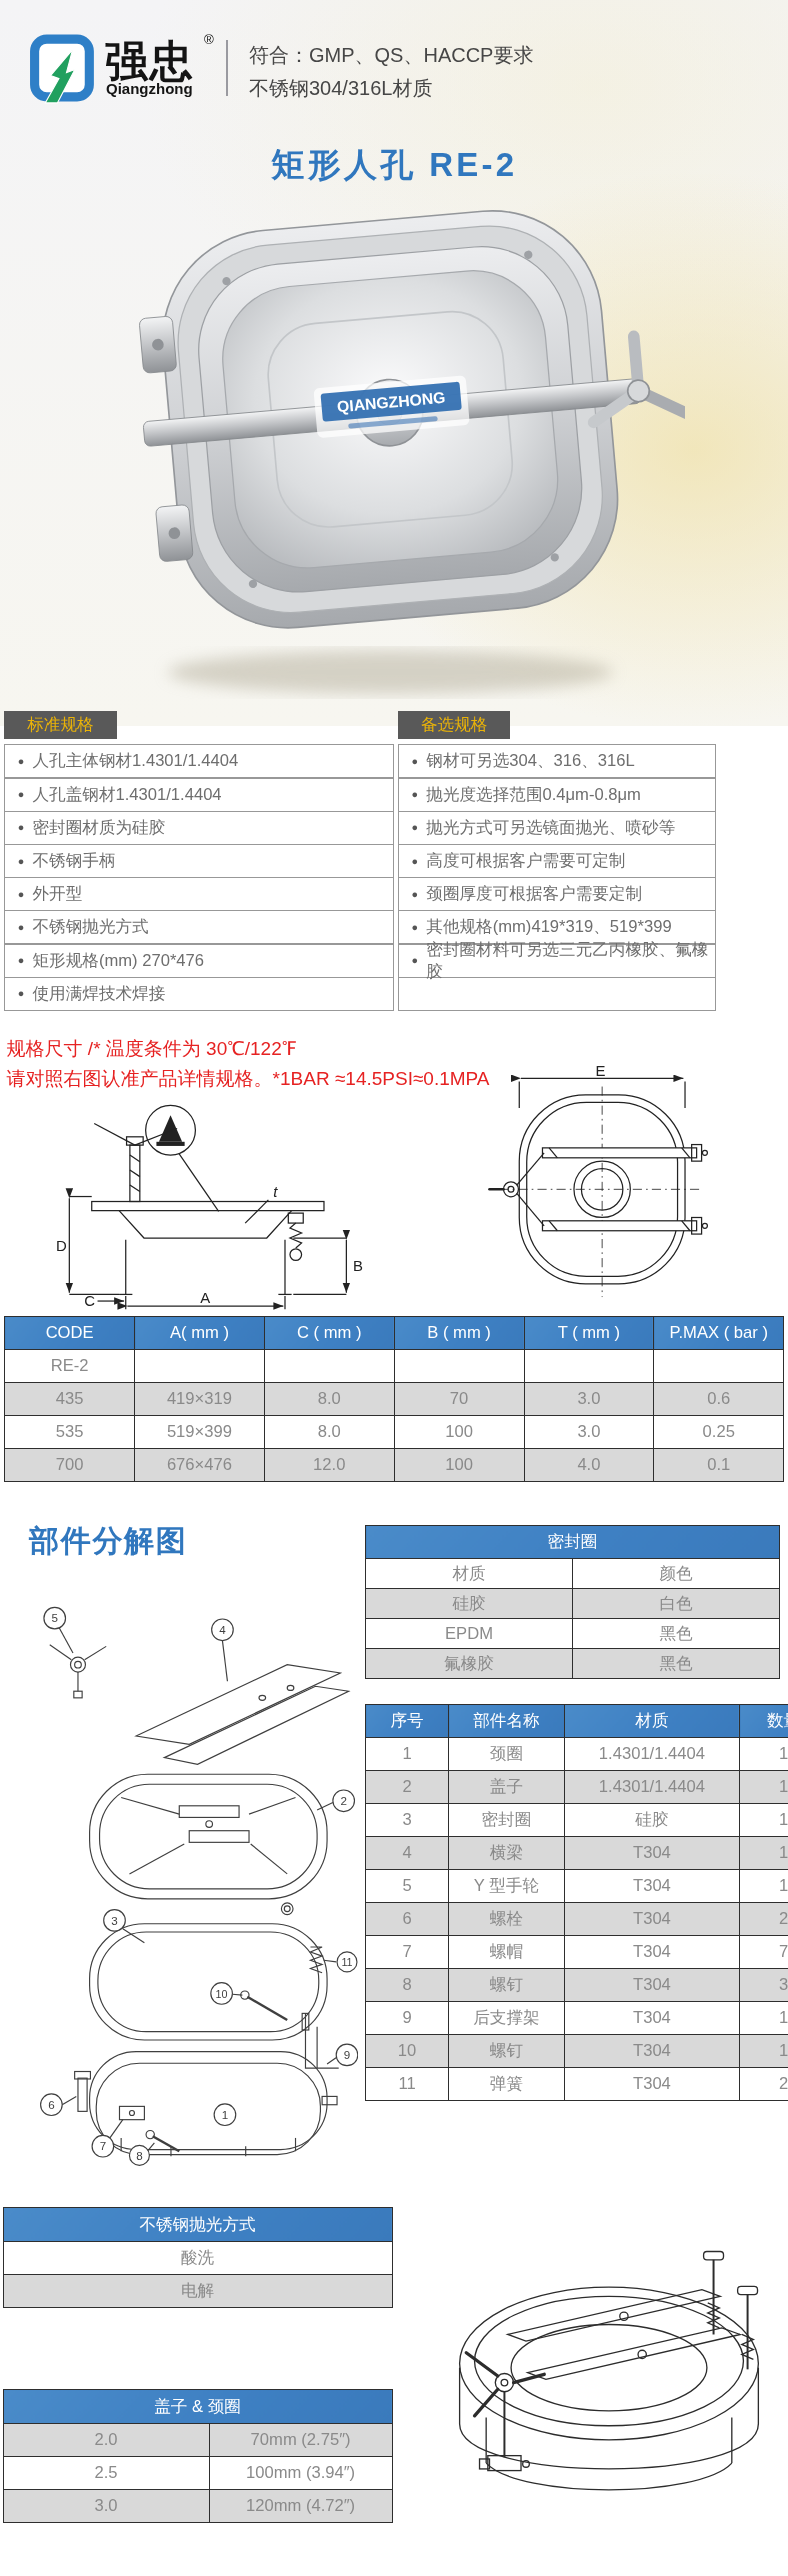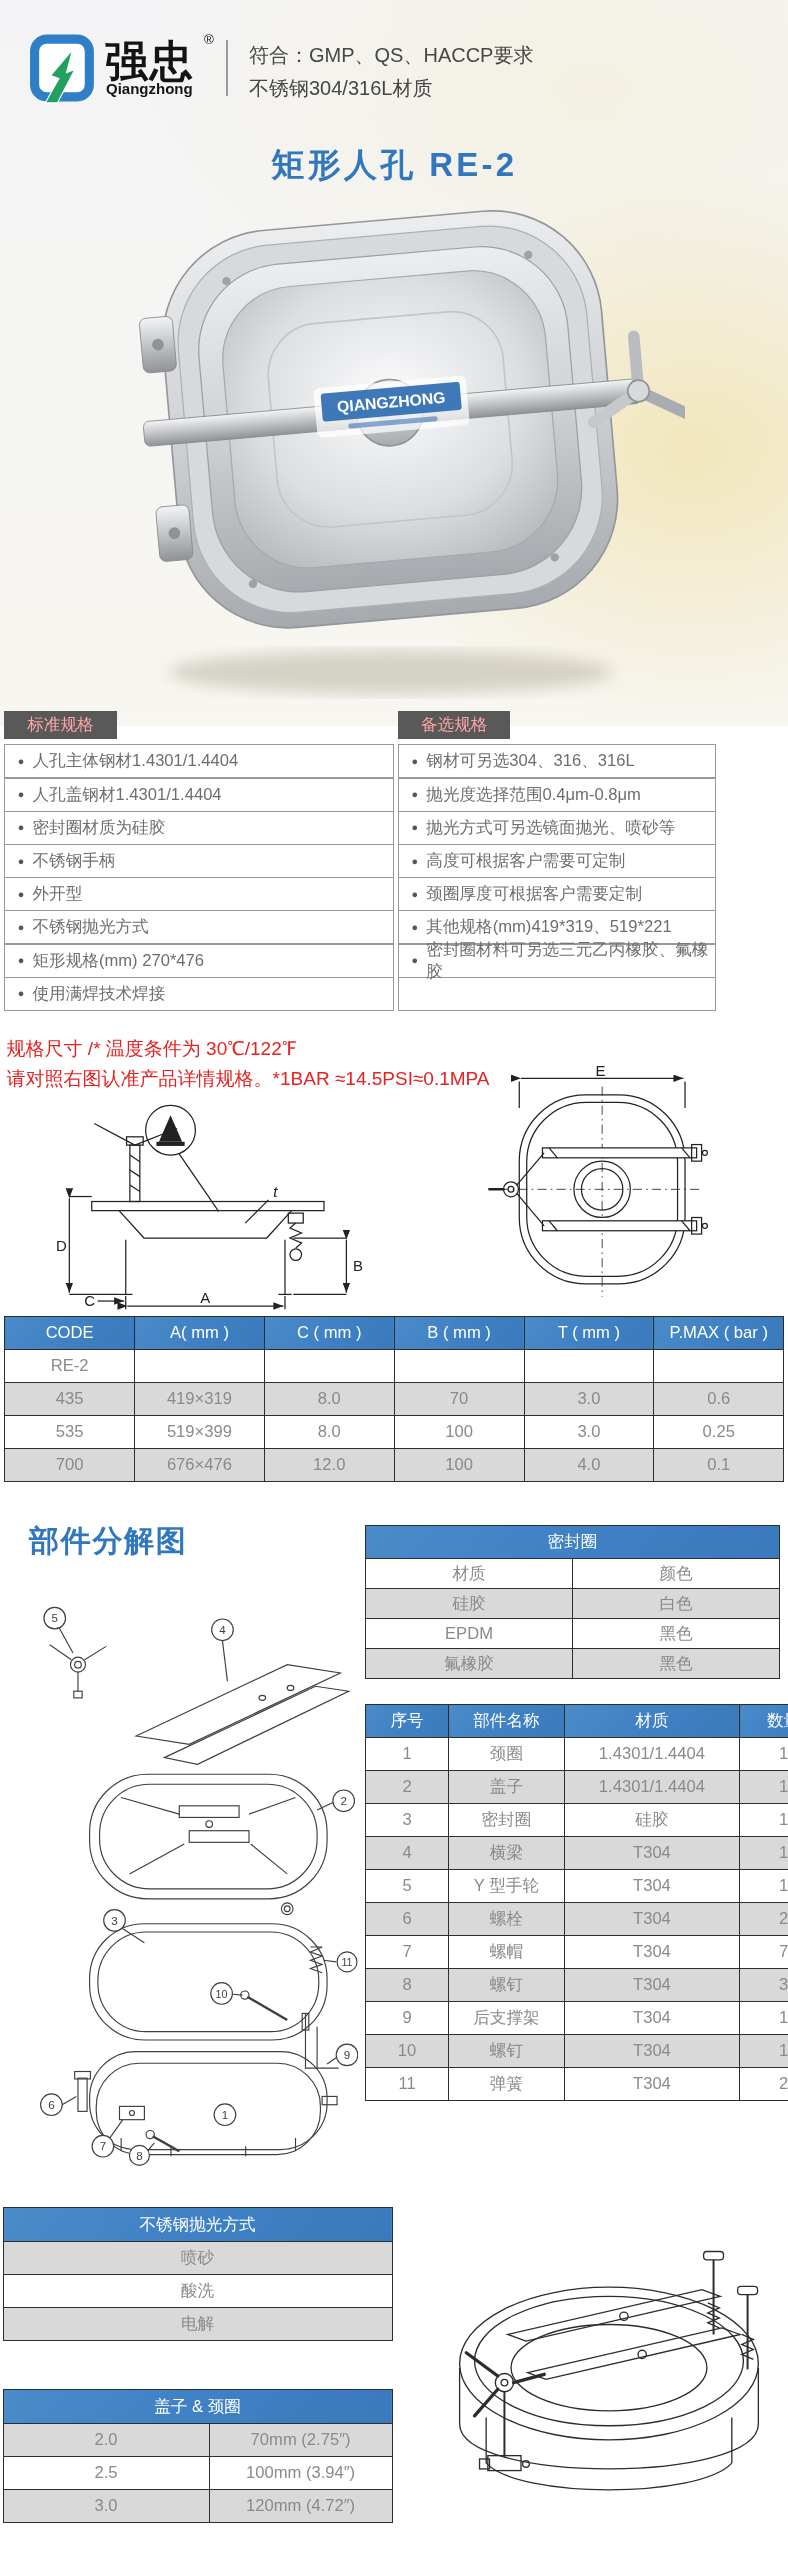--- a/index.html
+++ b/index.html
@@ -20,21 +20,21 @@
   .hdr-divider{position:absolute;left:226px;top:40px;width:1.7px;height:56px;background:#9a9aa0;}
   .slogan1{position:absolute;left:249px;top:42px;font-size:20px;color:#464646;}
   .slogan2{position:absolute;left:249px;top:75px;font-size:20px;color:#464646;}
   .page-title{position:absolute;left:0;top:143px;width:789px;text-align:center;
     font-size:33px;font-weight:bold;color:#3077be;letter-spacing:3.3px;}
   .product-svg{position:absolute;left:104px;top:174px;}
 
   
   .spec-col{position:absolute;top:711px;width:390px;}
   .spec-col.left{left:4.2px;} .spec-col.right{left:398px;width:318px;}
-  .spec-head{display:inline-block;background:#595959;color:#fca5a5;font-size:16.6px;
+  .spec-head{display:inline-block;background:#595959;color:#eab308;font-size:16.6px;
     padding:4.2px 23px;height:20px;line-height:20px;}
   .spec-list{margin-top:5.8px;}
   .spec-row{height:32px;border:0.8px solid #989898;margin-top:-0.8px;background:#fff;
     display:flex;align-items:center;padding-left:12.5px;font-size:16.6px;color:#6e6e6e;}
   .spec-row .bullet{font-size:10.8px;color:#555;margin-right:8.3px;line-height:1;}
 
   
   .notes{position:absolute;left:6.6px;top:1034px;color:#e62222;font-size:19px;line-height:30px;}
 
   
@@ -193,21 +193,21 @@
       <div class="spec-row">
           <span class="bullet">●</span>
           <span>高度可根据客户需要可定制</span>
         </div>
       <div class="spec-row">
           <span class="bullet">●</span>
           <span>颈圈厚度可根据客户需要定制</span>
         </div>
       <div class="spec-row">
           <span class="bullet">●</span>
-          <span>其他规格(mm)419*319、519*221</span>
+          <span>其他规格(mm)419*319、519*399</span>
         </div>
       <div class="spec-row">
           <span class="bullet">●</span>
           <span>密封圈材料可另选三元乙丙橡胶、氟橡胶</span>
         </div>
       <div class="spec-row">
           <span></span>
         </div>
     </div>
   </div>
@@ -574,23 +574,20 @@
     </tbody>
       </table>
   </div>
 
   <div class="tbl-wrap w-polish">
     <table class="dtab">
       <tbody>
           <tr>
             <th>不锈钢抛光方式</th>
           </tr>
-      <tr class="alt">
-            <td>喷砂</td>
-          </tr>
       <tr>
             <td>酸洗</td>
           </tr>
       <tr class="alt">
             <td>电解</td>
           </tr>
     </tbody>
       </table>
   </div>
 

